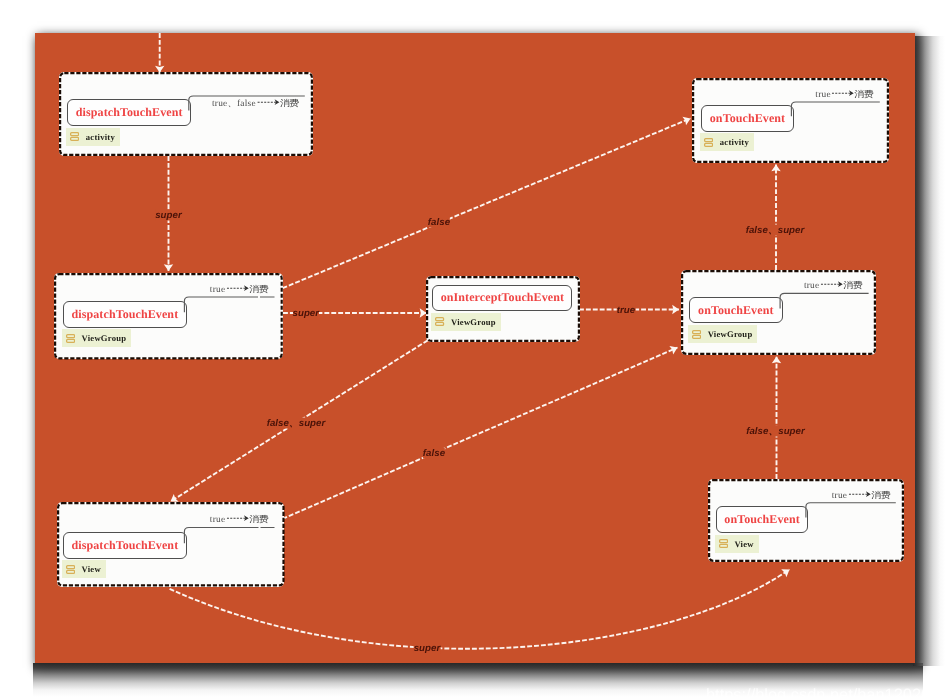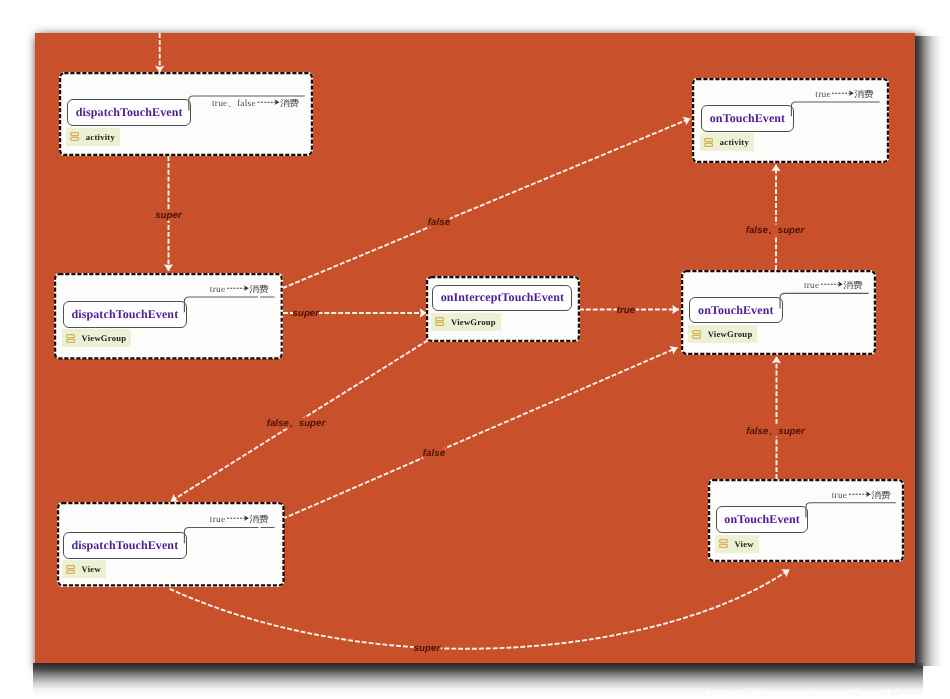--- a/index.html
+++ b/index.html
@@ -13,21 +13,21 @@
         rgba(40,40,40,.98) 0px, rgba(58,58,58,.95) 5px, rgba(105,105,105,.78) 12px,
         rgba(160,160,160,.5) 20px, rgba(210,210,210,.22) 27px, rgba(255,255,255,0) 34px);}
   #shadow-right{position:absolute;left:913px;top:36px;width:32px;height:630px;
       background:linear-gradient(to right,
         rgba(40,40,40,.97) 0px, rgba(62,62,62,.9) 5px, rgba(115,115,115,.7) 12px,
         rgba(170,170,170,.42) 20px, rgba(220,220,220,.18) 27px, rgba(255,255,255,0) 32px);}
   #canvas{position:absolute;left:35px;top:33px;width:880px;height:630px;background:#c8502a;overflow:hidden;}
   .node{position:absolute;background:#fcfcfb;border-radius:5px;box-sizing:border-box;}
   .node .dashframe{position:absolute;left:0;top:0;width:100%;height:100%;overflow:visible;}
   .pill{position:absolute;background:#fefefe;border:1.2px solid #4f4f4f;border-radius:6px;
-        display:flex;align-items:center;justify-content:center;font-weight:bold;color:#4c1d95;
+        display:flex;align-items:center;justify-content:center;font-weight:bold;color:#ef4444;
         box-sizing:border-box;white-space:nowrap;font-size:12px;letter-spacing:.1px;}
   .tag{position:absolute;background:#ecf1d3;display:flex;align-items:center;gap:6.5px;
        box-sizing:border-box;padding:0 5px 0 4px;}
   .tag .tlabel{font-weight:bold;font-size:8.6px;color:#21211a;letter-spacing:.25px;
                font-family:"Liberation Serif",serif;}
   .retlabel{position:absolute;white-space:nowrap;color:#4a4a4a;font-size:9.3px;
             font-family:"Liberation Serif",serif;letter-spacing:.25px;
             display:flex;align-items:baseline;}
   .retlabel .dashrun{display:inline-block;margin:0 0 0 1px;}
   .retlabel .cjk{font-family:"DejaVu Sans",sans-serif;font-size:8.7px;color:#3a3a3a;

